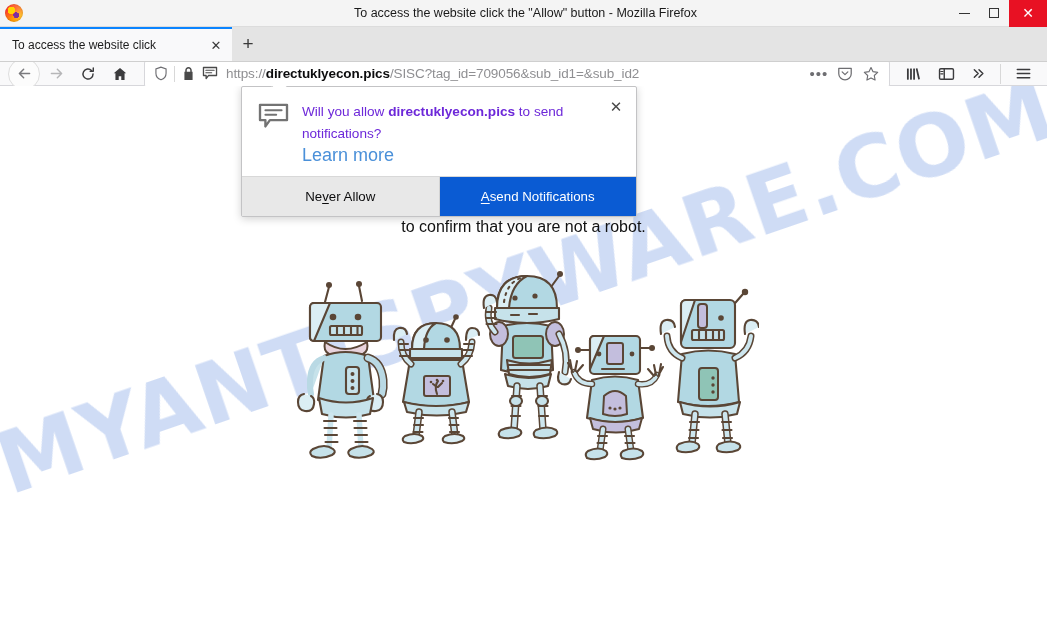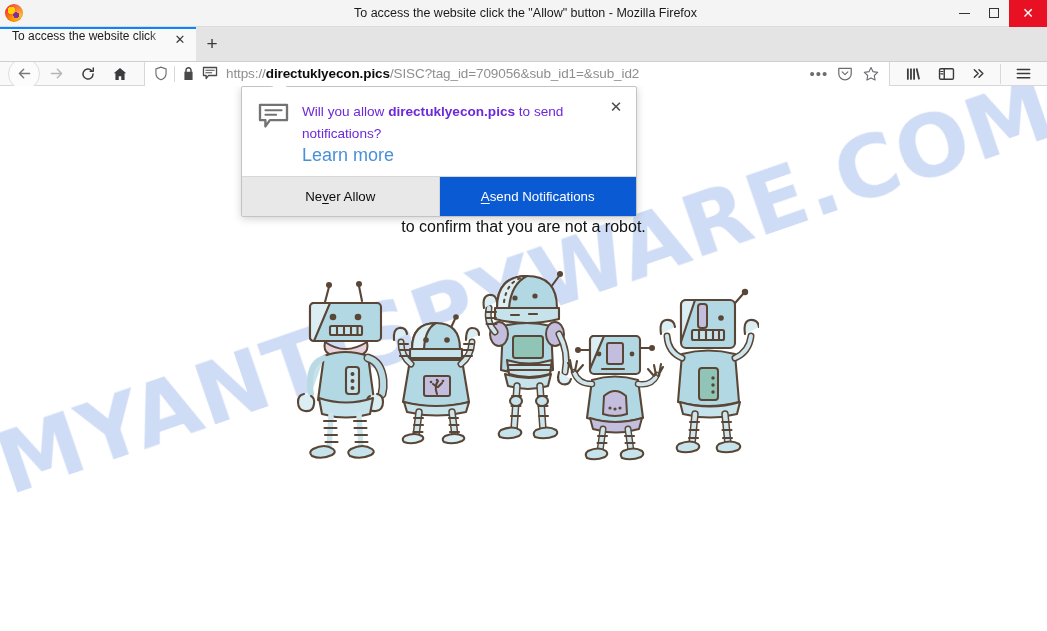--- a/index.html
+++ b/index.html
@@ -53,24 +53,24 @@
   .wc-max { width: 10px; height: 10px; border: 1px solid #333; }
 
   
   .tabstrip {
     height: 35px; background: #e4e4e4;
     display: flex; align-items: flex-end;
     border-bottom: 1px solid #cfcfcf;
     position: relative;
   }
   .tab {
-    height: 34px; width: 196px;
+    height: 34px; width: 232px;
     background: #f9f9fa;
     border-top: 2px solid #0a84ff;
-    display: flex; align-items: flex-start;
+    display: flex; align-items: center;
     padding: 0 6px 0 12px;
     position: relative;
   }
   .tab-title {
     font-size: 12px; color: #1c1c1c;
     white-space: nowrap; overflow: hidden;
     flex: 1;
     -webkit-mask-image: linear-gradient(to right, #000 86%, transparent 100%);
     mask-image: linear-gradient(to right, #000 86%, transparent 100%);
   }

